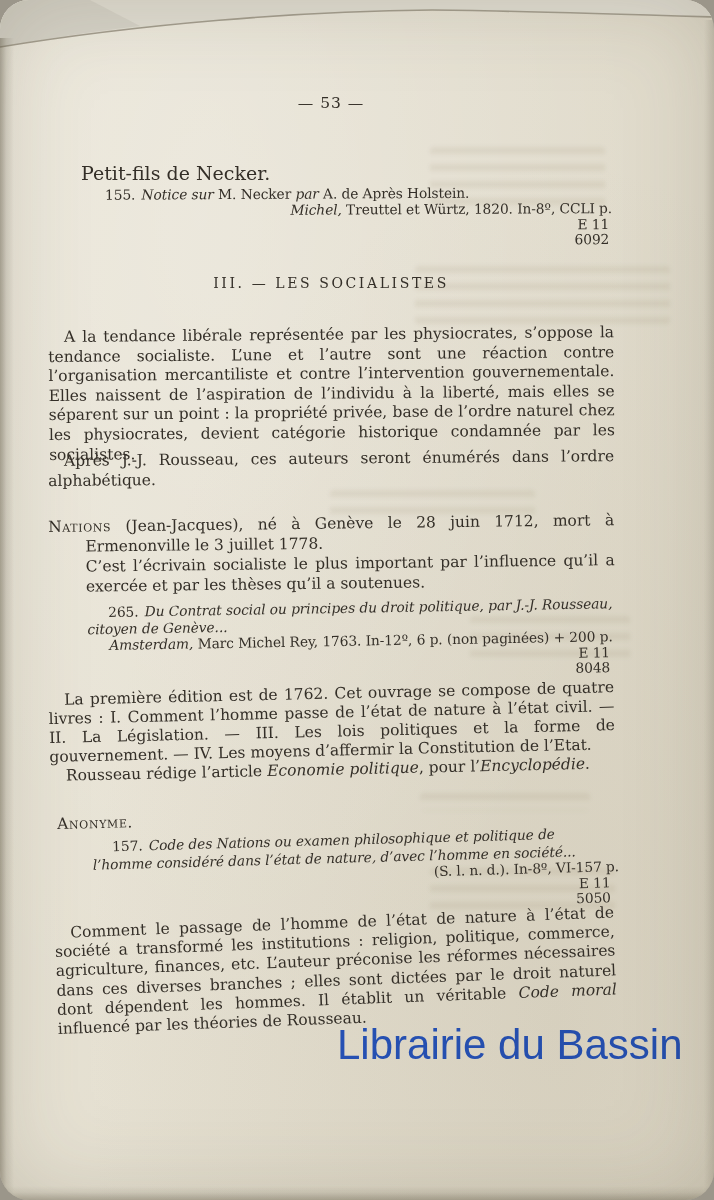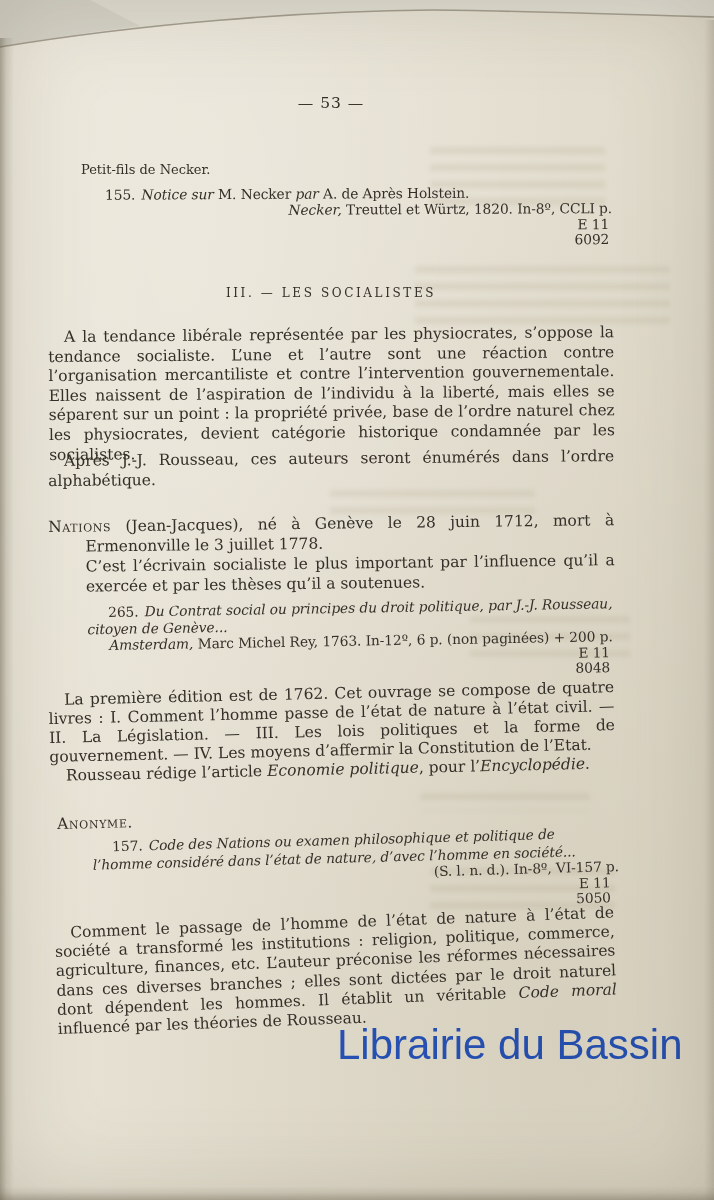--- a/index.html
+++ b/index.html
@@ -14,20 +14,21 @@
     position:relative;
     width:714px;height:1200px;
     overflow:hidden;
     font-family:"DejaVu Serif", serif;
     color:var(--ink);
     background:
       radial-gradient(ellipse at 28% 18%, rgba(255,255,255,0.22), rgba(255,255,255,0) 62%),
       radial-gradient(ellipse at 78% 85%, rgba(168,156,128,0.16), rgba(168,156,128,0) 60%),
       linear-gradient(100deg, rgba(255,255,255,0.08), rgba(120,108,82,0.10)),
       var(--paper);
+    border-radius: 29px;
   }
   
   .top-edge{position:absolute;left:0;top:0;width:714px;height:60px;z-index:3;pointer-events:none;}
   .left-shadow{position:absolute;left:0;top:38px;bottom:0;width:14px;z-index:3;
     background:linear-gradient(to right, rgba(104,97,80,0.48), rgba(104,97,80,0.16) 45%, rgba(104,97,80,0));}
   .right-shadow{position:absolute;right:0;top:20px;bottom:0;width:10px;z-index:3;
     background:linear-gradient(to left, rgba(104,97,80,0.20), rgba(104,97,80,0));}
   .bottom-shadow{position:absolute;left:0;right:0;bottom:0;height:14px;z-index:3;
     background:linear-gradient(to top, rgba(95,88,70,0.38), rgba(95,88,70,0.10) 55%, rgba(95,88,70,0));}
   .vignette{position:absolute;inset:0;z-index:4;pointer-events:none;
@@ -38,22 +39,22 @@
       rgba(153,140,112,0.17) 0px, rgba(153,140,112,0.17) 7px,
       rgba(153,140,112,0) 7px,  rgba(153,140,112,0) 17px);}
   
   .col{position:absolute;left:48px;top:0;width:566px;height:100%;z-index:2;}
   .blk{position:absolute;left:0;right:0;}
   .blk p{margin:0;}
   .center{text-align:center;}
   .pageno{font-size:15.5px;letter-spacing:1px;}
   .smallcaps{font-variant:small-caps;letter-spacing:.6px;}
   .author{font-size:16px;}
-  .note{font-size:13px;}
-  .heading{font-size:12px;letter-spacing:2.6px;margin-top:11px;}
+  .note{font-size:19px;}
+  .heading{font-size:14px;letter-spacing:2.6px;}
   .body{font-size:15.5px;line-height:19.6px;text-align:justify;text-align-last:left;hyphens:none;}
   .indent{text-indent:16px;}
   .hang{padding-left:37px;text-indent:-37px;}
   .bio{padding-left:37px;}
   .entry{font-size:13.8px;line-height:17px;letter-spacing:-.1px;}
   .entry .num{font-style:normal;margin-right:.45em;margin-left:40px;}
   .it{font-style:italic;}
   .entry-title{font-style:italic;}
   .hang155{padding-left:17px;}
   .hang156{padding-left:39px;text-indent:-19px;}
@@ -94,21 +95,21 @@
       <span class="pageno">— 53 —</span>
     </div>
 
 
     <div class="blk note" style="top:162px;left:33px;">
       <span>Petit-fils de Necker.</span>
     </div>
 
     <div class="blk entry tilt02" style="top:187px;">
       <p class="hang155"><span class="num">155.</span><span class="it">Notice sur</span><span> M. Necker </span><span class="it">par</span><span> A. de Après Holstein.</span></p>
-      <p class="imprint"><span class="it">Necker,</span><span> Treuttel et Würtz, 1820. In-8º, CCLI p.</span></p>
+      <p class="imprint"><span class="it">Michel,</span><span> Treuttel et Würtz, 1820. In-8º, CCLI p.</span></p>
       <p class="shelf">E 11</p>
       <p class="shelf">6092</p>
     </div>
 
     <div class="blk center heading" style="top:275px;">
       <span>III. — LES SOCIALISTES</span>
     </div>
 
     <div class="blk body tilt05" style="top:328px;">
       <p class="indent">A la tendance libérale représentée par les physiocrates, s’oppose la tendance socialiste. L’une et l’autre sont une réaction contre l’organisation mercantiliste et contre l’intervention gouvernementale. Elles naissent de l’aspiration de l’individu à la liberté, mais elles se séparent sur un point : la propriété privée, base de l’ordre naturel chez les physiocrates, devient catégorie historique condamnée par les socialistes.</p>

